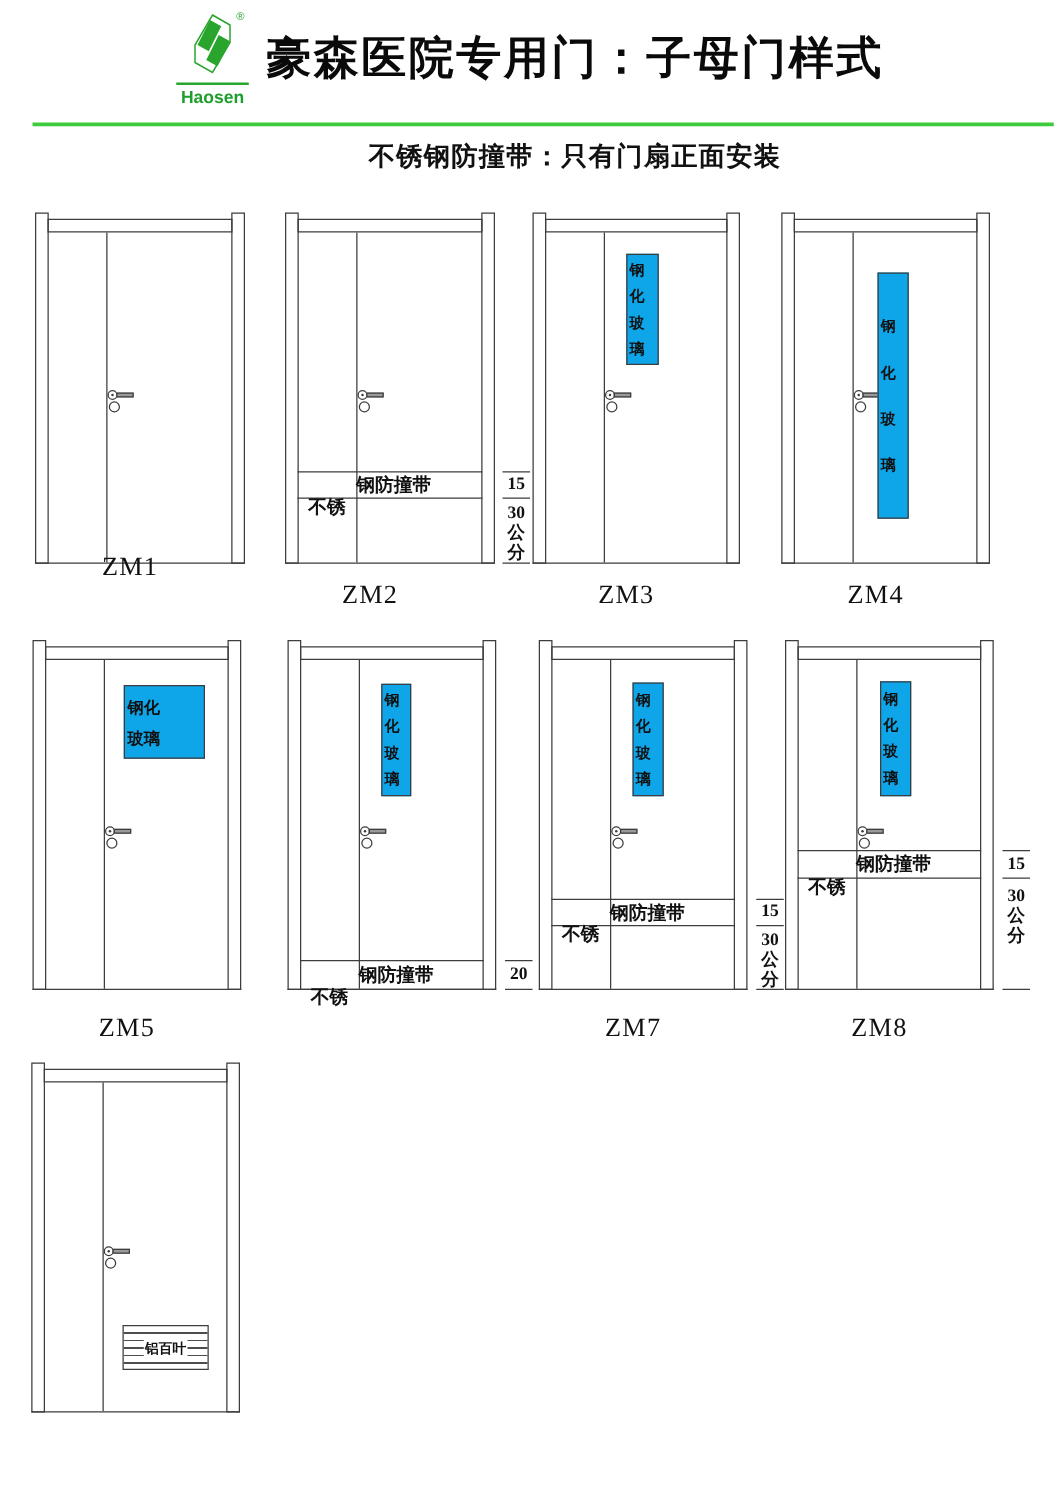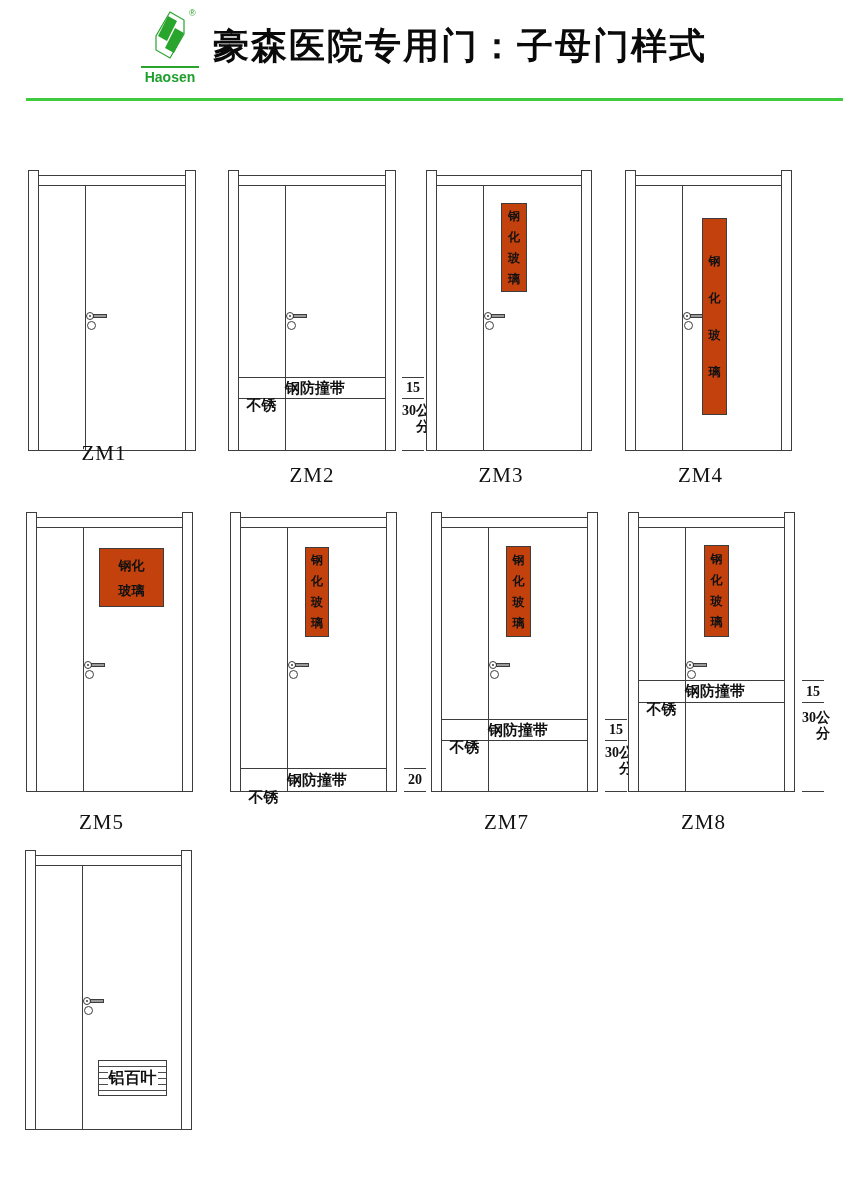--- a/index.html
+++ b/index.html
@@ -32,61 +32,62 @@
   .handle{position:absolute;left:58px;width:22px;height:20px;}
   .knob{position:absolute;left:0;top:0;width:8px;height:8px;border:1px solid #3d3d3d;
         border-radius:50%;background:#fff;box-sizing:border-box;}
   .knob::after{content:"";position:absolute;left:2px;top:2px;width:2px;height:2px;
         background:#3d3d3d;border-radius:50%;}
   .lever{position:absolute;left:7px;top:2px;width:14px;height:4px;background:#9a9a9a;
         border:1px solid #3d3d3d;box-sizing:border-box;}
   .lock{position:absolute;left:1px;top:9px;width:9px;height:9px;border:1px solid #3d3d3d;
         border-radius:50%;background:#fff;box-sizing:border-box;}
 
-  .glass{position:absolute;border:1px solid #3d3d3d;background:#c2410c;box-sizing:border-box;
-         display:flex;align-items:center;justify-content:center;font-weight:bold;}
+  .glass{position:absolute;border:1px solid #3d3d3d;background:#0ea5e9;box-sizing:border-box;
+         display:flex;align-items:center;font-weight:bold;}
   .gtxt{display:block;word-break:break-all;text-align:center;}
 
   .band{position:absolute;left:10px;right:10px;border-top:1px solid #3d3d3d;
         border-bottom:1px solid #3d3d3d;box-sizing:border-box;display:flex;
         align-items:center;font-weight:bold;font-size:15px;}
   .bn{width:47px;text-align:center;margin-top:35px;}
   .bw{flex:1;text-align:left;}
 
   .dim{position:absolute;left:174px;width:22px;font-weight:bold;font-size:14px;}
   .tick{position:absolute;left:0;right:0;height:1px;background:#3d3d3d;}
   .dseg{position:absolute;left:0;right:0;text-align:center;line-height:1;}
-  .dcol{position:absolute;left:0;right:0;display:flex;flex-direction:row;
-        line-height:1.15;}
+  .dcol{position:absolute;left:0;right:0;display:flex;flex-direction:column;
+        align-items:center;line-height:1.15;}
   .dunit{display:block;width:1.1em;word-break:break-all;text-align:center;}
 
   .louver{position:absolute;border:1px solid #3d3d3d;box-sizing:border-box;
           background:repeating-linear-gradient(to bottom,#fff 0px,#fff 5px,#4d4d4d 5px,#4d4d4d 6px);
           display:flex;align-items:center;justify-content:center;}
-  .ltxt{background:#fff;font-weight:bold;font-size:16px;padding:0 1px;}
+  .ltxt{background:#fff;font-weight:bold;font-size:11px;padding:0 1px;}
 
   .door-label{position:absolute;font-size:21px;text-align:center;letter-spacing:1px;}
 </style>
 </head>
 <body>
 
 <div id="page">
 
   <div class="logo">
     <svg width="34" height="48" viewBox="0 0 34 48">
       <polygon points="17,1 31,9 31,23 17,47 3,39 3,25" fill="none" stroke="#29a52d" stroke-width="1.2"></polygon>
       <polygon points="5,25 15,5 24,10 14,30" fill="#29a52d"></polygon>
       <polygon points="12,37 22,17 31,22 21,42" fill="#29a52d"></polygon>
     </svg>
     <span class="reg">®</span>
     <div class="brandline"></div>
     <div class="brand">Haosen</div>
   </div>
   <div class="title">豪森医院专用门：子母门样式</div>
   <div class="greenline"></div>
+  <div class="subtitle">不锈钢防撞带：只有门扇正面安装</div>
 
   <div class="door" style="left:28px;top:170px;width:168px;height:281px">
     <div class="post pl"></div>
     <div class="post pr"></div>
     <div class="lintel"></div>
     <div class="divider"></div>
     <div class="baseline"></div>
     <div class="handle" style="top:142px">
       <div class="knob"></div>
       <div class="lever"></div>
@@ -147,21 +148,21 @@
       <div class="knob"></div>
       <div class="lever"></div>
       <div class="lock"></div>
     </div>
     <div class="glass" style="left:77px;top:48px;width:25px;height:197px">
       <span class="gtxt" style="font-size:12px;line-height:37px;width:1.25em">钢化玻璃</span>
     </div>
   </div>
 
   <div class="door-label" style="left:20px;top:441px;width:168px">ZM1</div>
-  <div class="door-label" style="left:228px;top:463px;width:168px">ZM2</div>
+  <div class="door-label" style="left:212px;top:463px;width:168px">ZM2</div>
   <div class="door-label" style="left:418px;top:463px;width:166px">ZM3</div>
   <div class="door-label" style="left:617px;top:463px;width:167px">ZM4</div>
 
   <div class="door" style="left:26px;top:512px;width:167px;height:280px">
     <div class="post pl"></div>
     <div class="post pr"></div>
     <div class="lintel"></div>
     <div class="divider"></div>
     <div class="baseline"></div>
     <div class="handle" style="top:149px">

